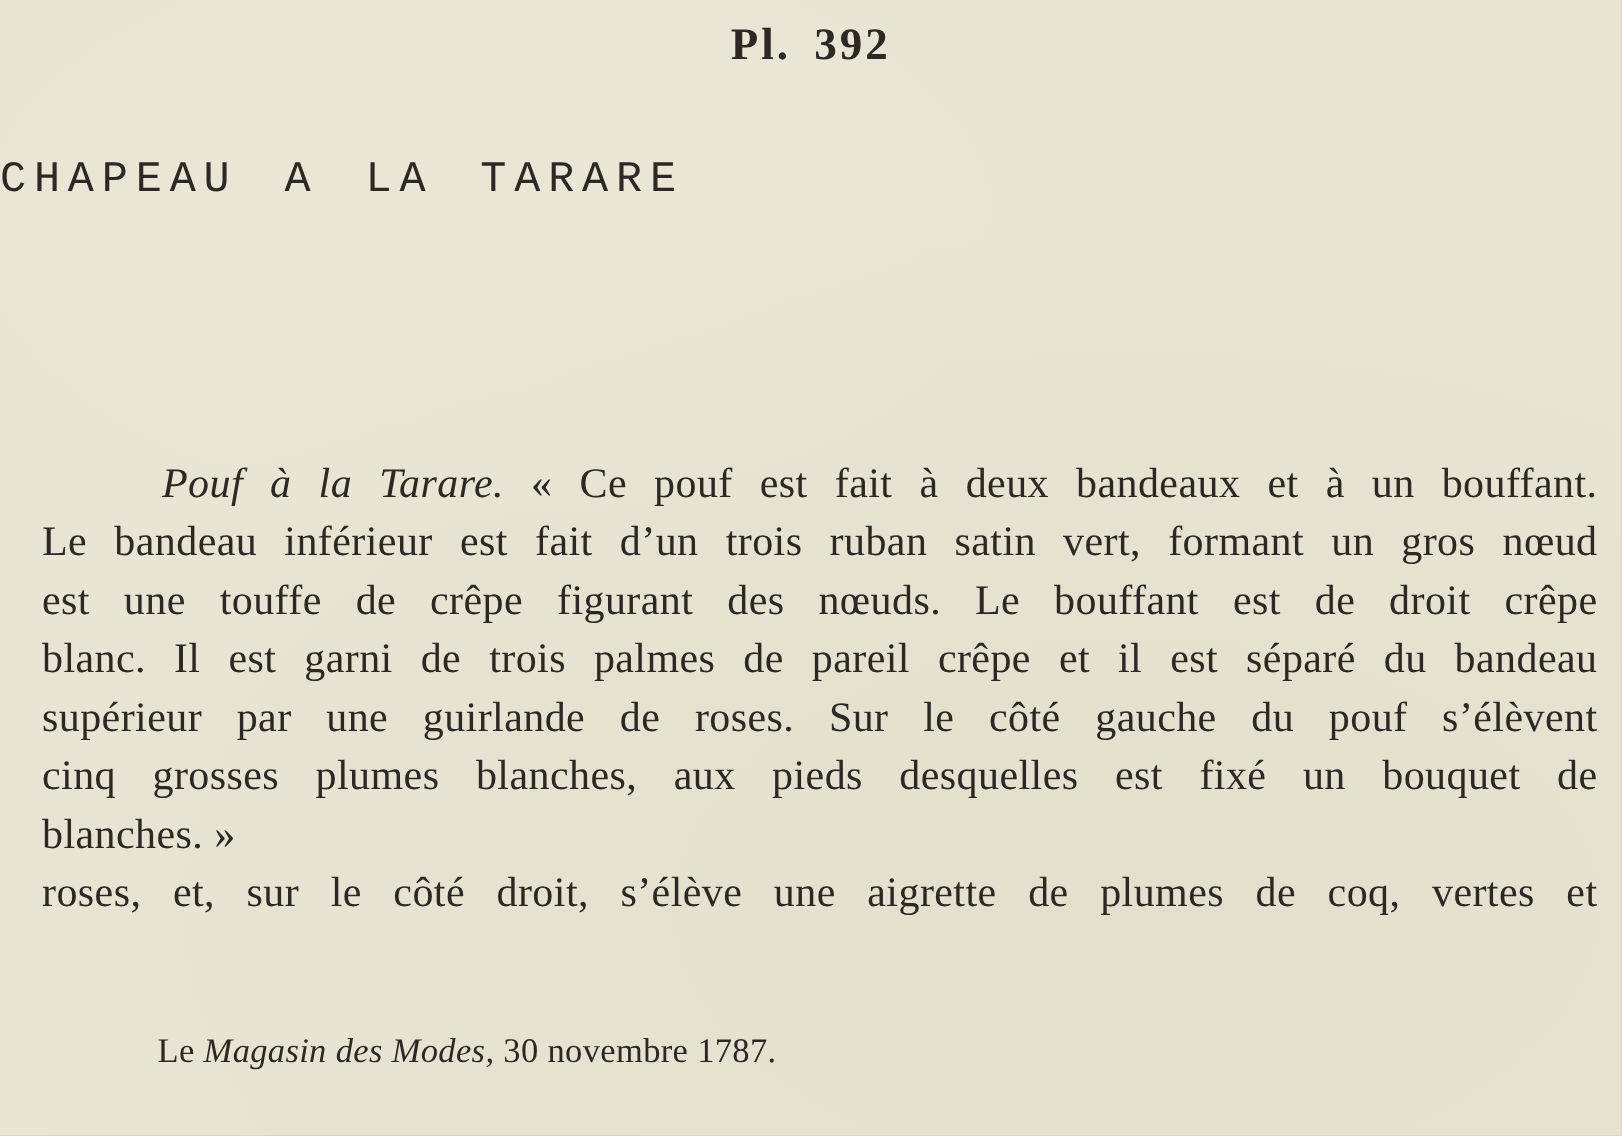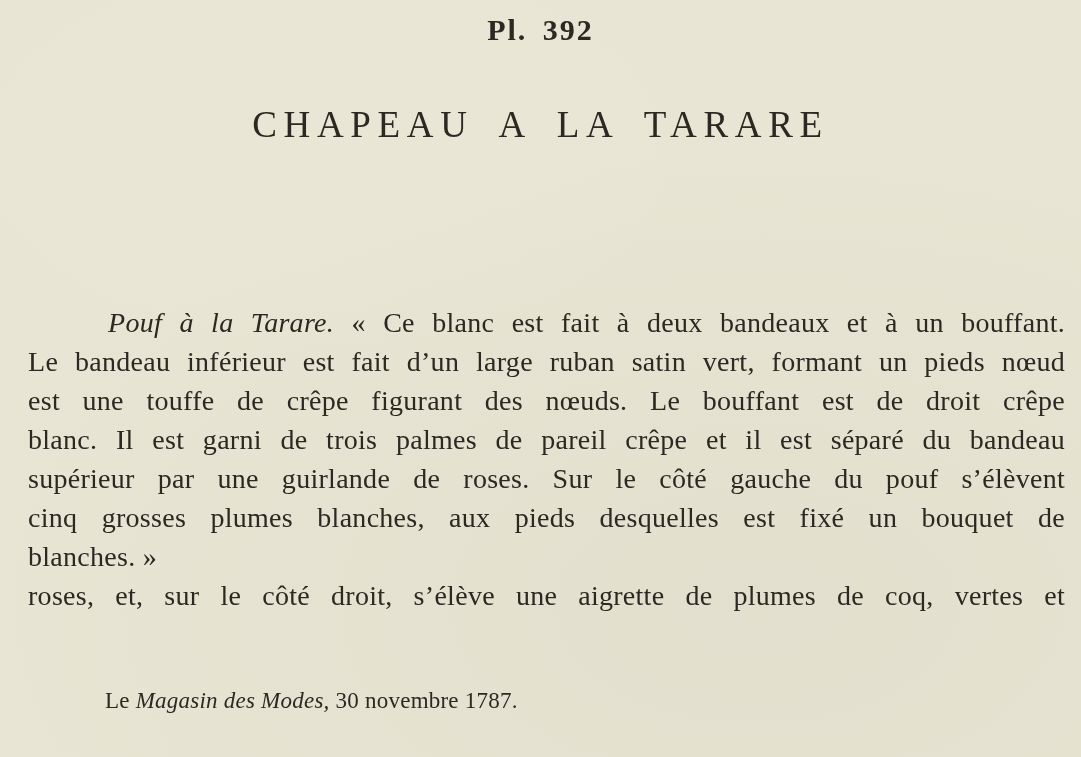--- a/index.html
+++ b/index.html
@@ -33,25 +33,25 @@
     font-weight: 700;
     letter-spacing: 2px;
     word-spacing: 6px;
   }
 
   .page-title {
     position: absolute;
     top: 103px;
     left: 0;
     width: 100%;
-    text-align: center;
-    font-size: 37px;
+    font-size: 29px;
     font-weight: 400;
     letter-spacing: 0.18em;
     word-spacing: 0.30em;
+    font-family: Liberation Mono, monospace;
   }
 
   .body-text {
     position: absolute;
     top: 303px;
     left: 28px;
     right: 16px;
   }
 
   .body-line {
@@ -80,22 +80,22 @@
 </head>
 <body>
 
 <div class="page">
 
   <div class="plate-number">Pl. 392</div>
 
   <h1 class="page-title">CHAPEAU A LA TARARE</h1>
 
   <div class="body-text">
-    <div class="body-line first-line"><span class="italic">Pouf à la Tarare.</span> <span>« Ce blanc est fait à deux bandeaux et à un bouffant.</span></div>
-    <div class="body-line">Le bandeau inférieur est fait d’un large ruban satin vert, formant un pieds nœud</div>
+    <div class="body-line first-line"><span class="italic">Pouf à la Tarare.</span> <span>« Ce pouf est fait à deux bandeaux et à un bouffant.</span></div>
+    <div class="body-line">Le bandeau inférieur est fait d’un trois ruban satin vert, formant un gros nœud</div>
     <div class="body-line">est une touffe de crêpe figurant des nœuds. Le bouffant est de droit crêpe</div>
     <div class="body-line">blanc. Il est garni de trois palmes de pareil crêpe et il est séparé du bandeau</div>
     <div class="body-line">supérieur par une guirlande de roses. Sur le côté gauche du pouf s’élèvent</div>
     <div class="body-line">cinq grosses plumes blanches, aux pieds desquelles est fixé un bouquet de</div>
     <div class="body-line last-line">blanches. »</div>
     <div class="body-line">roses, et, sur le côté droit, s’élève une aigrette de plumes de coq, vertes et</div>
   </div>
 
   <div class="citation"><span>Le</span> <span class="italic">Magasin des Modes,</span> <span>30 novembre 1787.</span></div>
 

